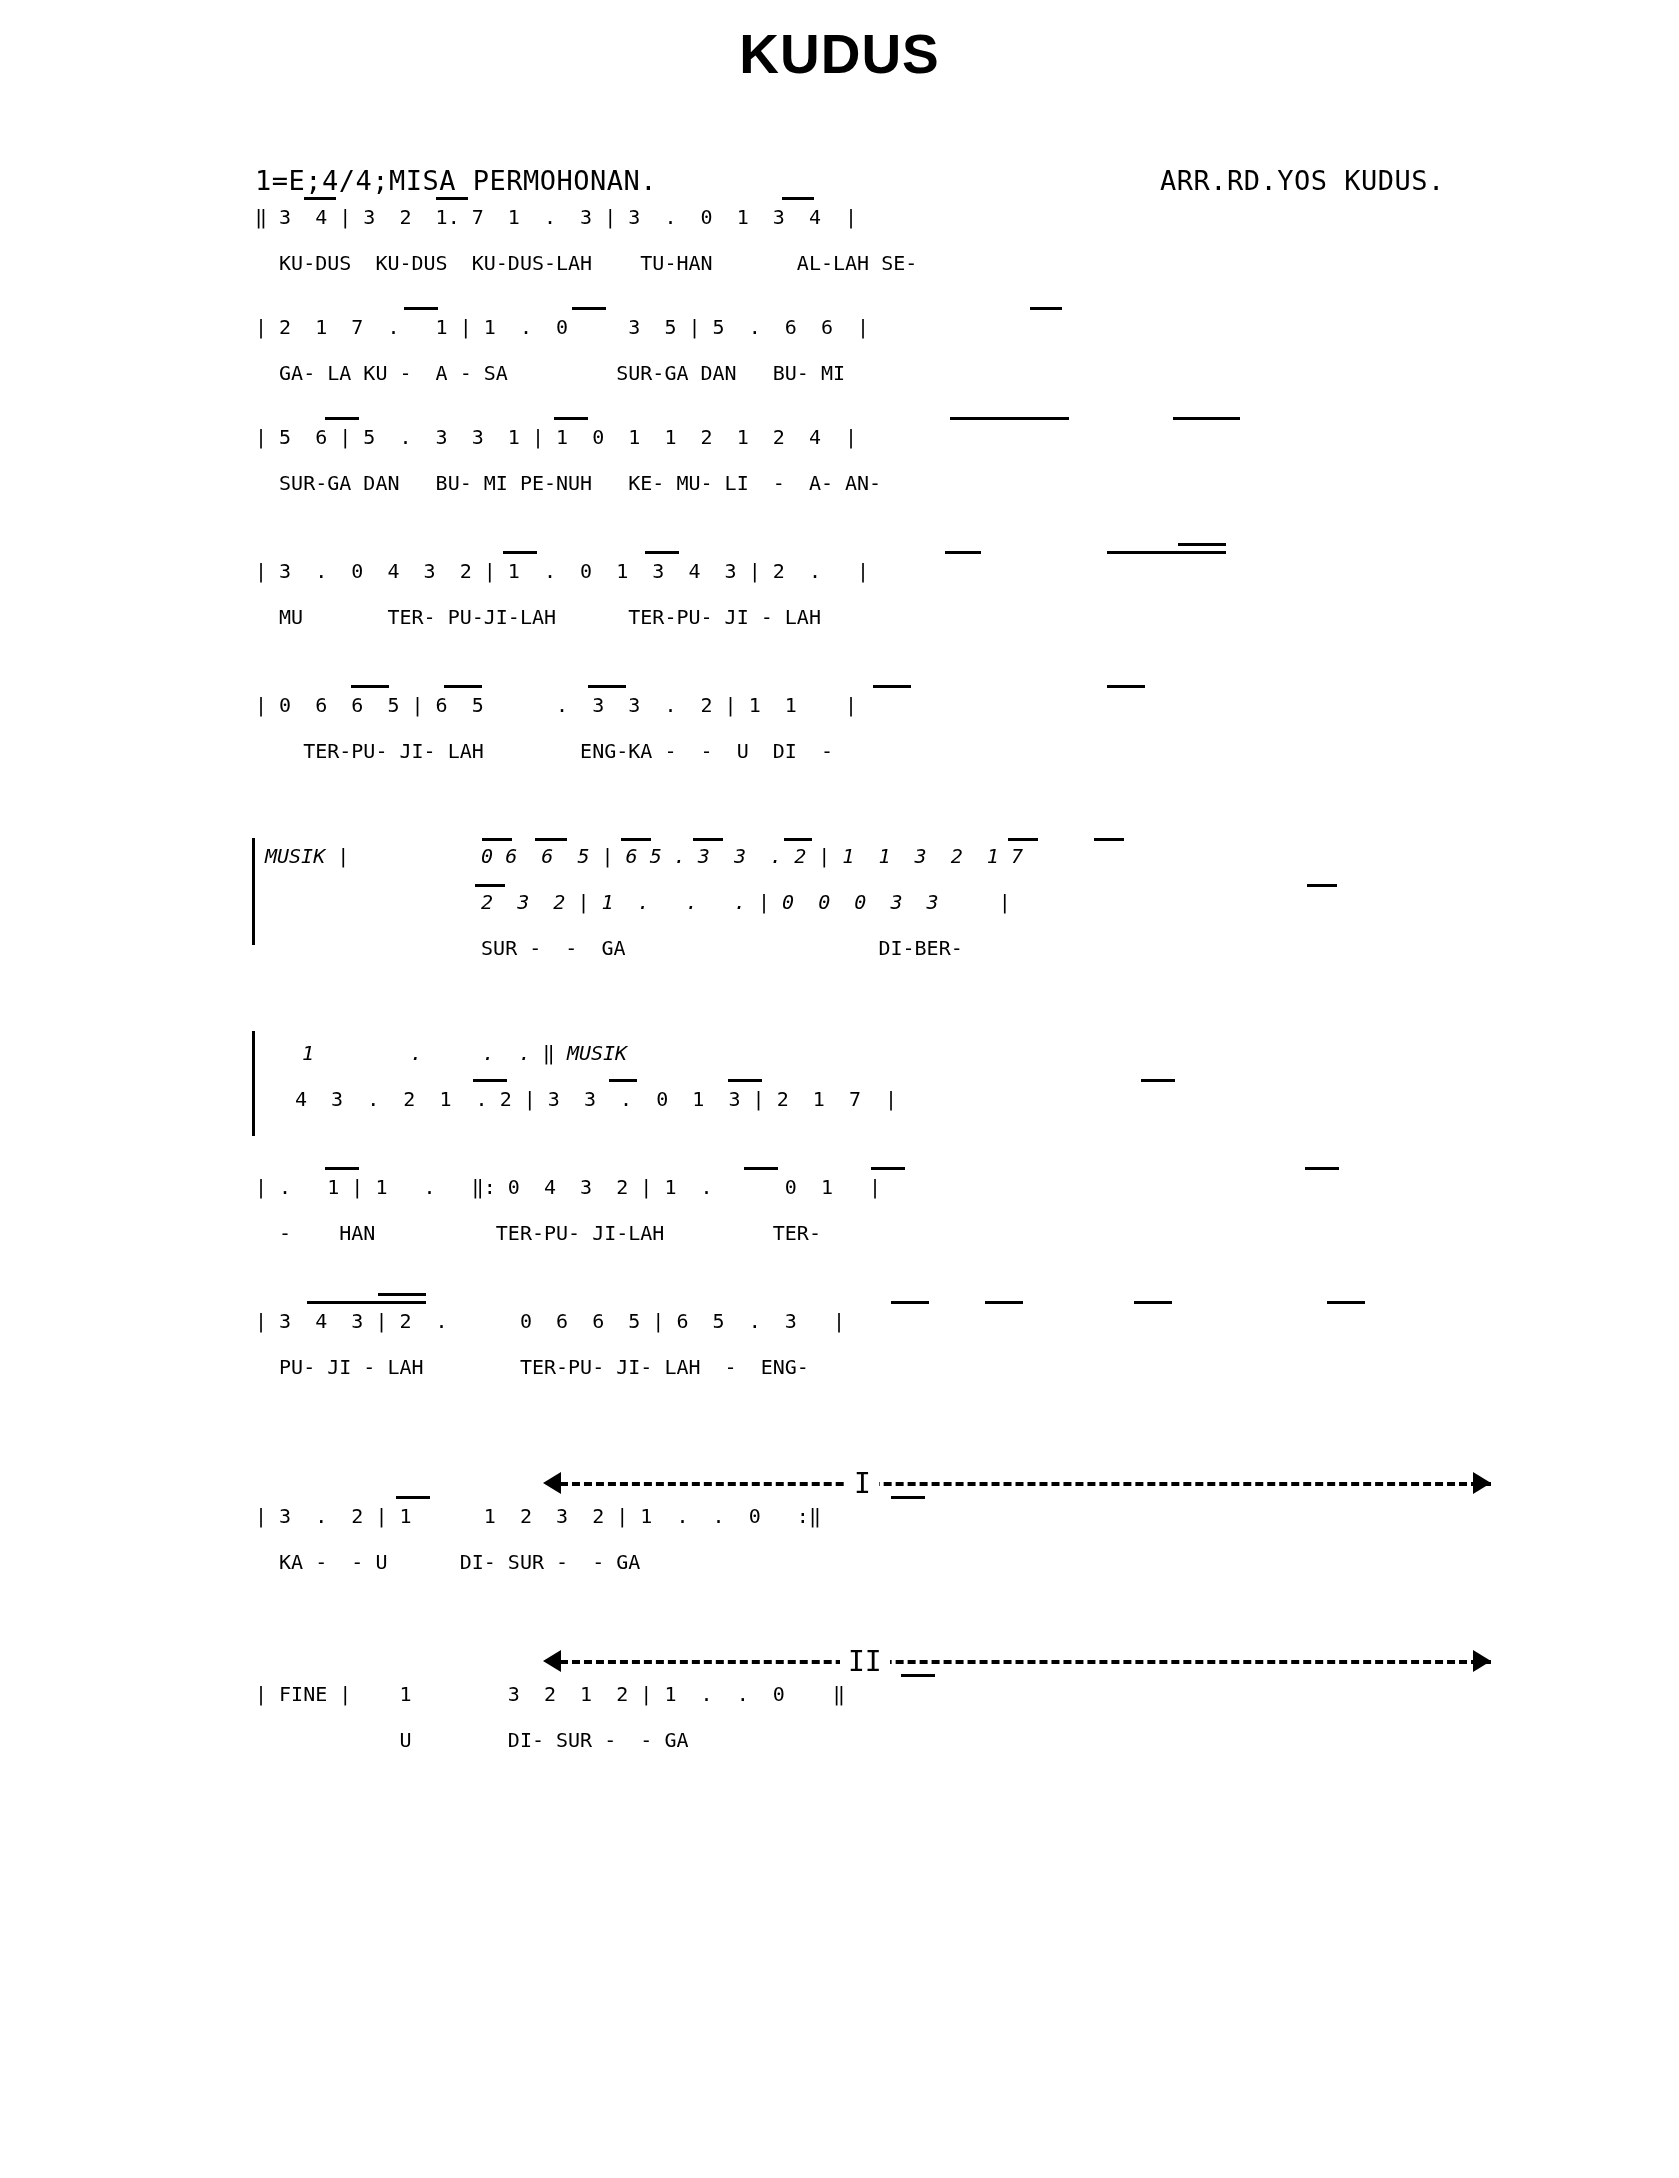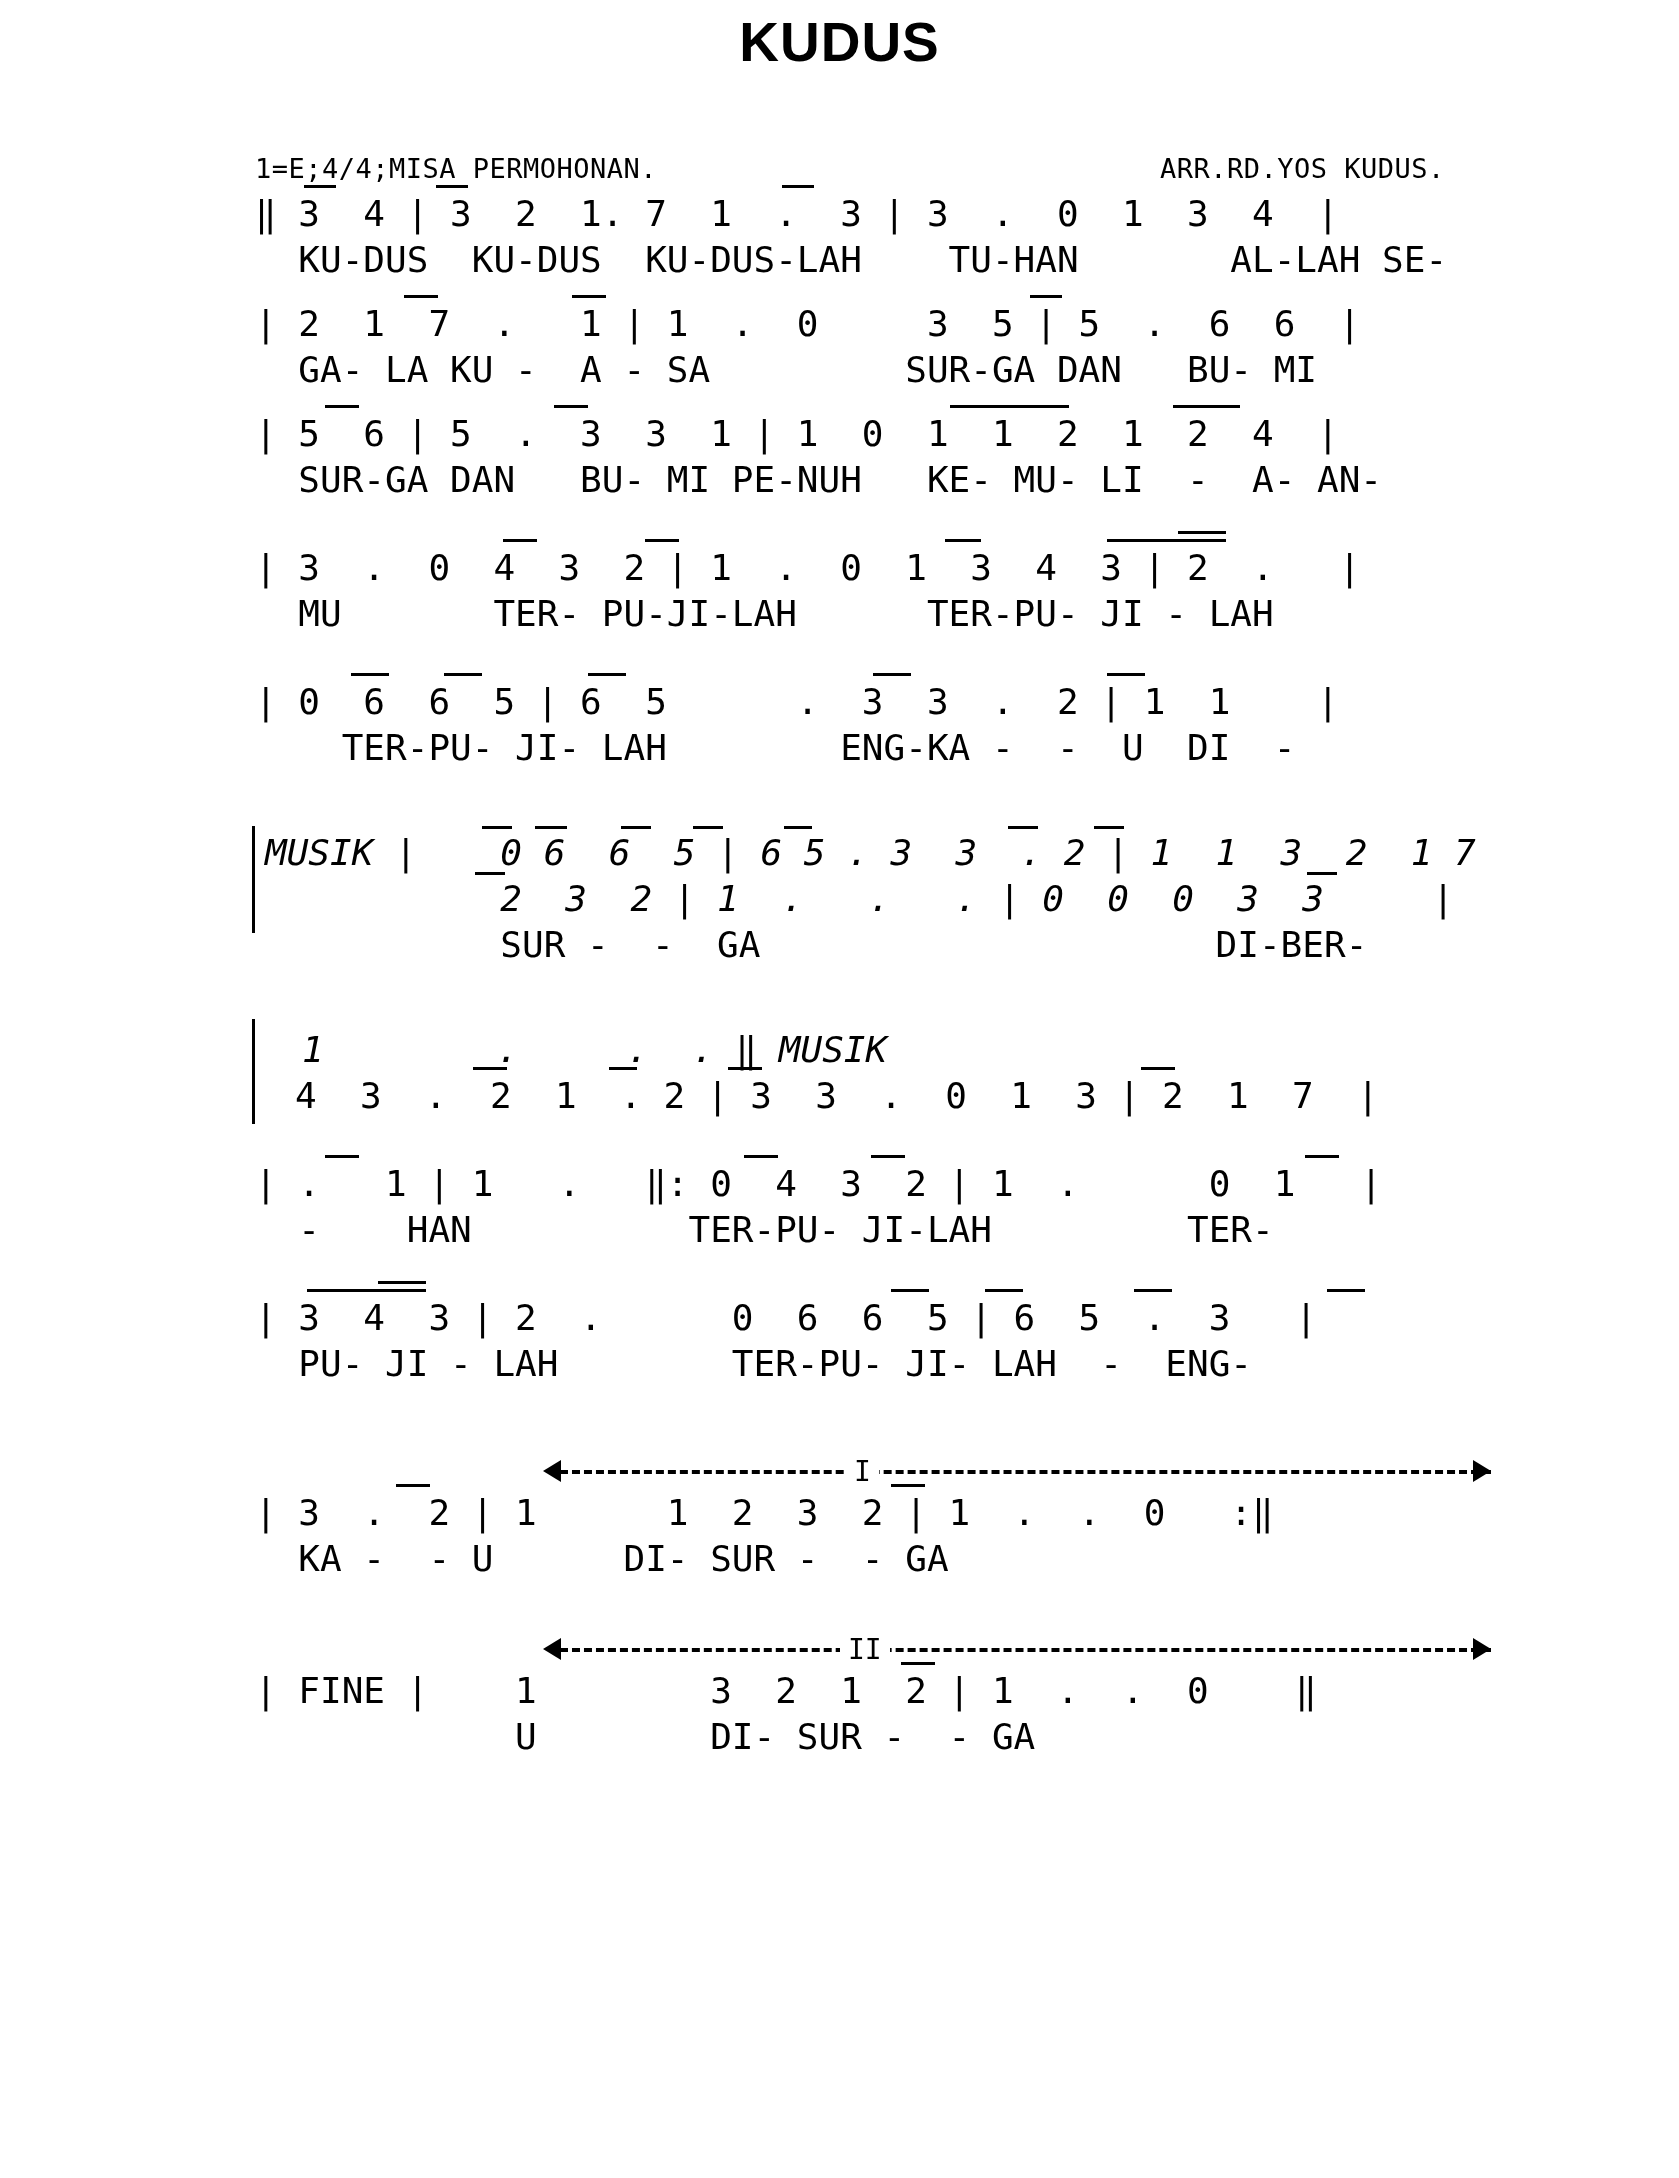--- a/index.html
+++ b/index.html
@@ -20,21 +20,21 @@
     width: 1679px;
     height: 2178px;
   }
   .title {
     text-align: center;
     font-family: "Liberation Sans", sans-serif;
     font-weight: bold;
     font-size: 55px;
     letter-spacing: 1px;
     margin: 0;
-    padding-top: 10px;
+    padding-top: 22px;
   }
   .header-row {
     position: relative;
     margin: 79px 0 0 0;
     height: 40px;
     font-size: 27px;
     letter-spacing: 0.5px;
   }
   .header-left {
     position: absolute;
@@ -48,21 +48,21 @@
     top: 0;
     white-space: pre;
   }
   .system {
     position: relative;
     margin: 0;
   }
   .line {
     position: relative;
     height: 46px;
-    font-size: 36px;
+    font-size: 20px;
     white-space: pre;
     letter-spacing: 0px;
   }
   .notes {
     position: absolute;
     left: 255px;
     top: 0;
     white-space: pre;
   }
   .lyrics {

